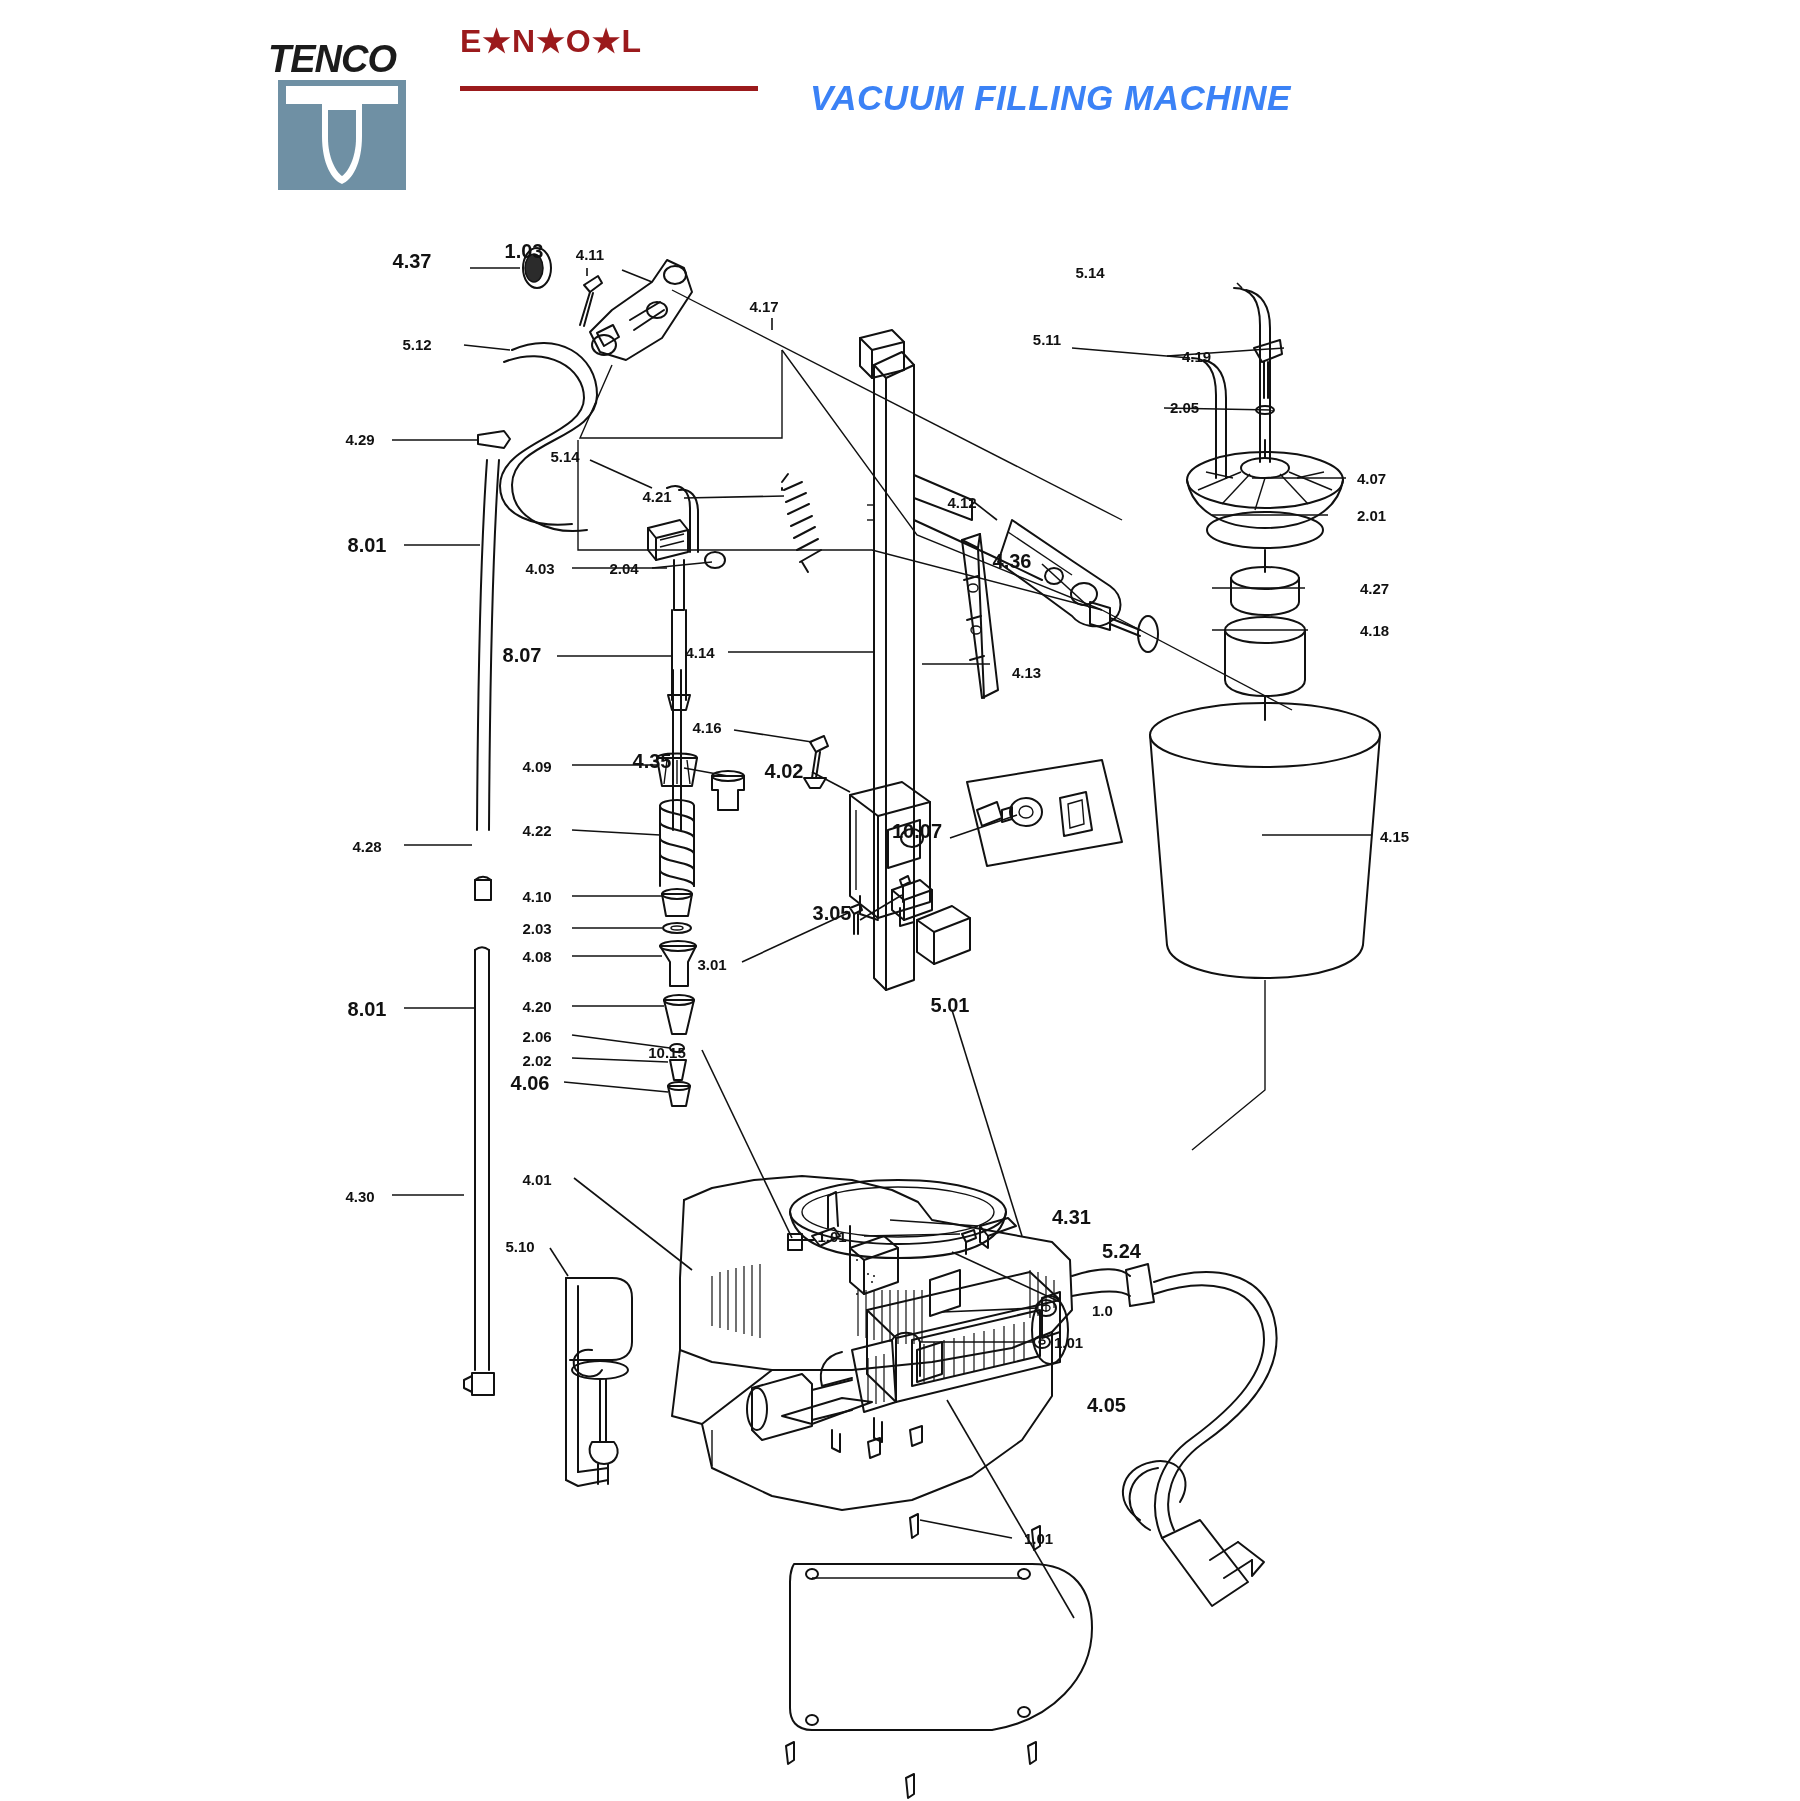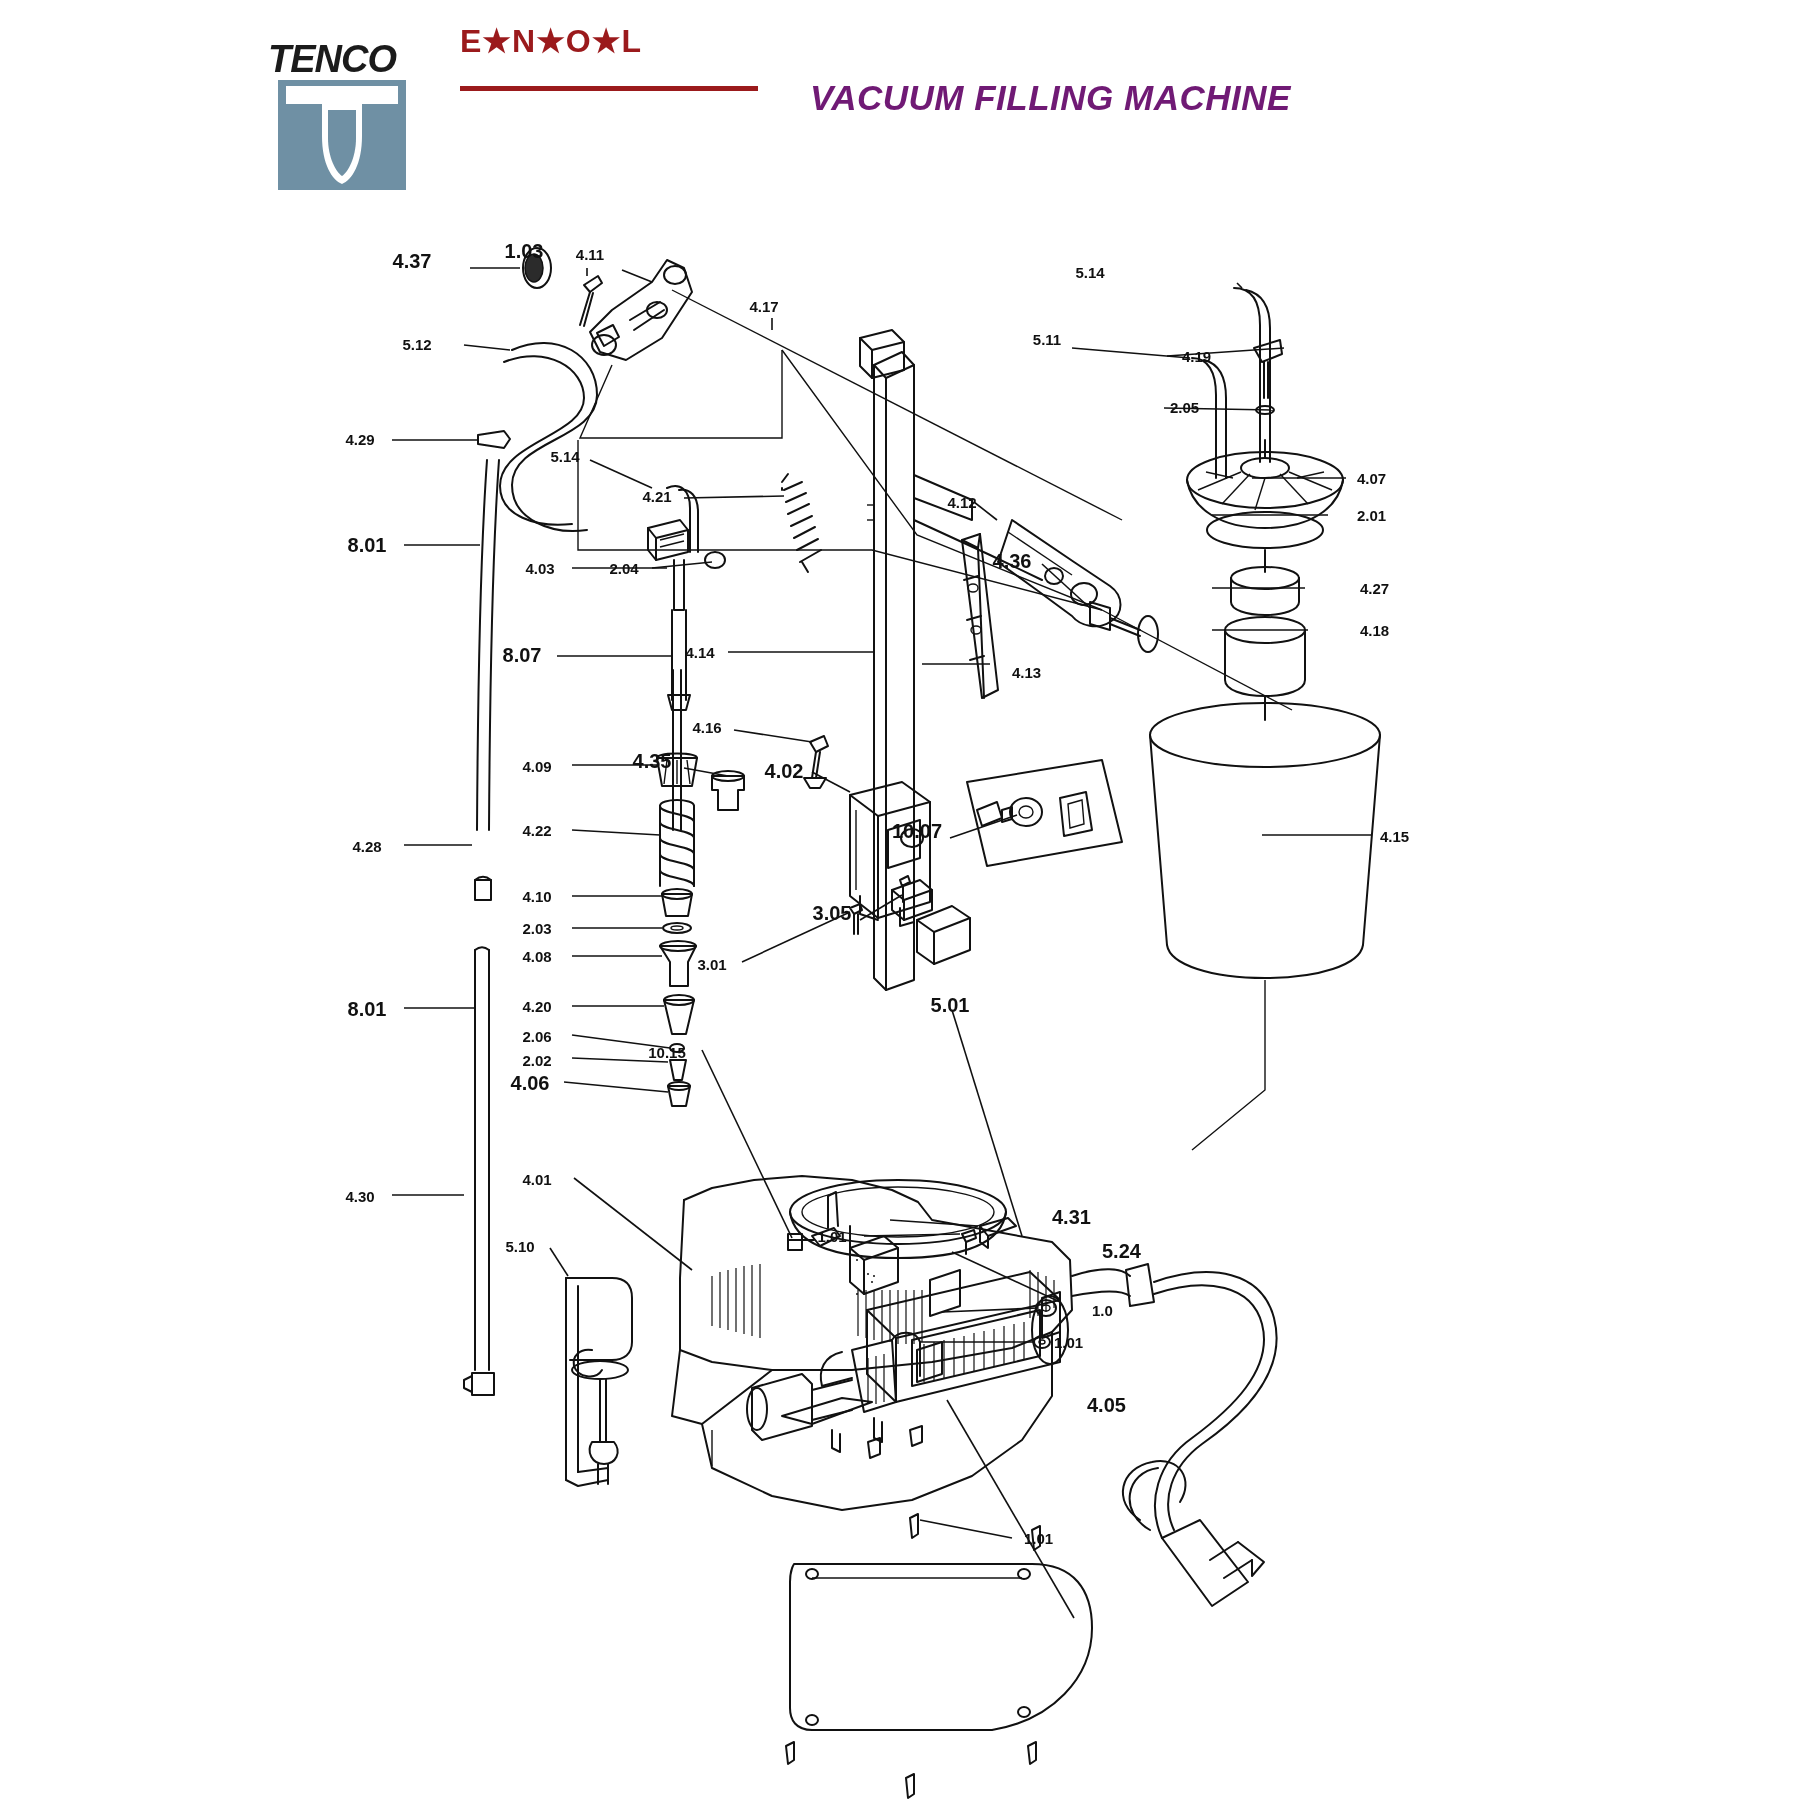--- a/index.html
+++ b/index.html
@@ -13,21 +13,21 @@
       font-size:38px;letter-spacing:-1px;color:#1b1b1b;}
   #tenco-box{position:absolute;left:278px;top:62px;width:128px;height:110px;background:#6f90a4;}
   #tenco-glyph{position:absolute;left:0;top:0;width:128px;height:110px;}
   #enol-block{position:absolute;left:460px;top:18px;width:300px;height:150px;}
   #enol-word{position:absolute;left:0;top:4px;width:300px;font-size:32px;font-weight:bold;
       color:#9b1a1c;letter-spacing:1px;font-family:"Liberation Sans",sans-serif;}
   #enol-rule{position:absolute;left:0;top:68px;width:298px;height:5px;background:#9b1a1c;}
   #matic-word{position:absolute;left:10px;top:72px;width:300px;font-size:58px;font-weight:bold;
       font-style:italic;color:#9b1a1c;font-family:"Liberation Serif",serif;letter-spacing:2px;}
   #title{position:absolute;left:810px;top:78px;font-size:35px;font-weight:bold;font-style:italic;
-      color:#701a75;font-family:"Liberation Sans",sans-serif;letter-spacing:0.5px;white-space:nowrap;}
+      color:#3b82f6;font-family:"Liberation Sans",sans-serif;letter-spacing:0.5px;white-space:nowrap;}
 
   
   #diagram{position:absolute;left:0;top:190px;width:1800px;height:1611px;padding-left:12px;}
   svg{display:block;}
   .lbl{font-family:"Liberation Sans",sans-serif;fill:#111;font-weight:bold;}
   .lbl-s{font-size:15px;}
   .lbl-m{font-size:20px;}
   .part{fill:none;stroke:#111;stroke-width:2;stroke-linejoin:round;stroke-linecap:round;}
   .part-thin{fill:none;stroke:#111;stroke-width:1.4;}
   .lead{fill:none;stroke:#111;stroke-width:1.6;}

